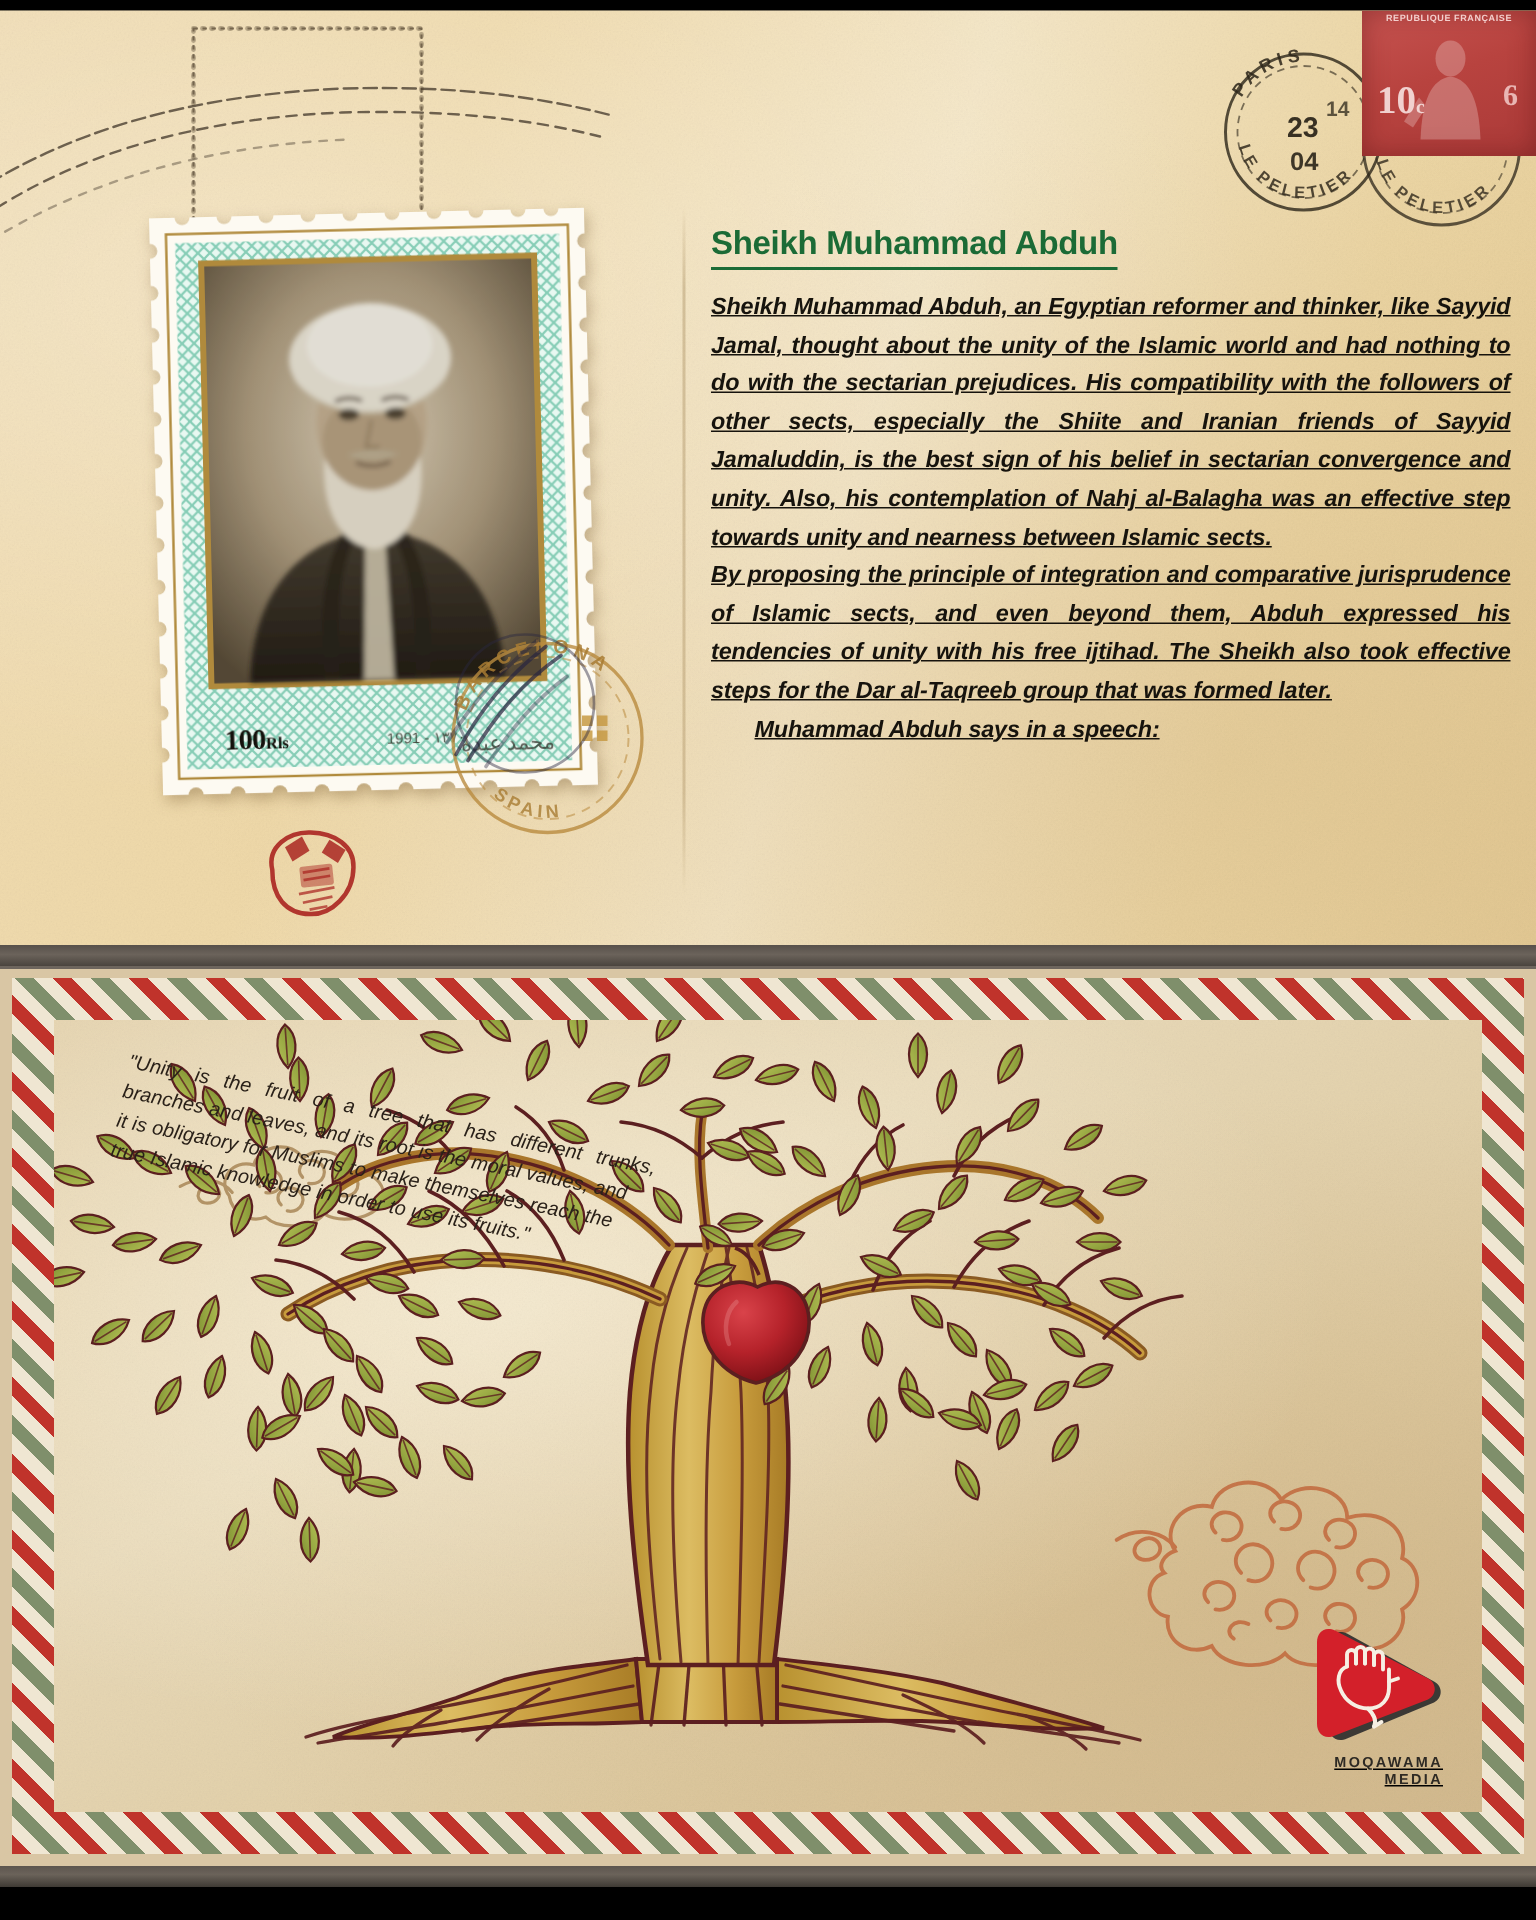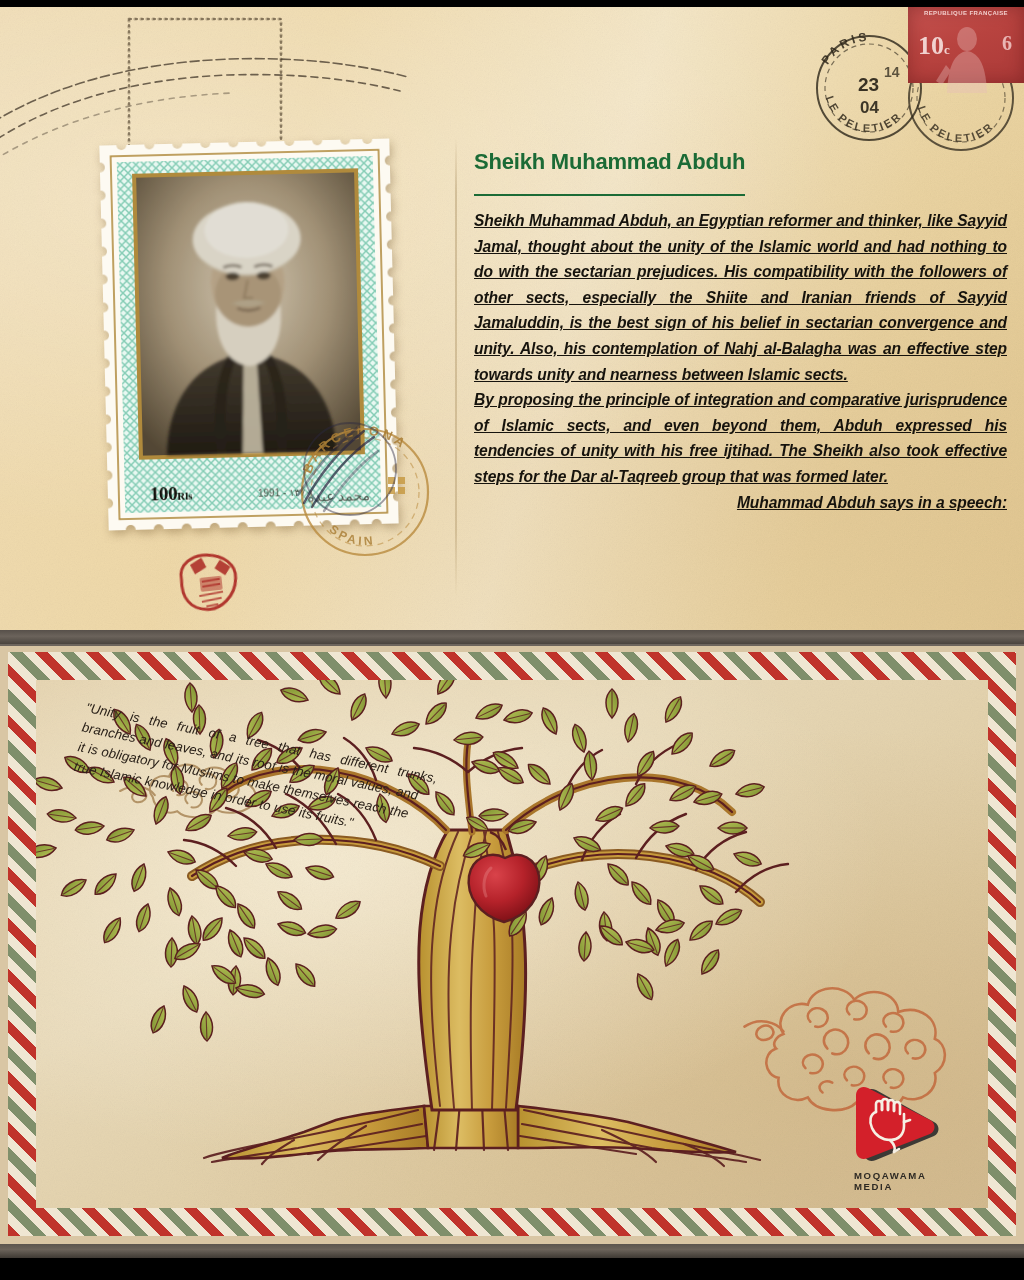--- a/index.html
+++ b/index.html
@@ -34,40 +34,40 @@
   .stamp-arabic{position:absolute;right:28px;bottom:20px;font:400 14px "Liberation Serif",serif;color:#2b2720;opacity:.72;}
 
   
   .pm{position:absolute;border-radius:50%;}
   .pm-paris1{left:806px;top:18px;width:126px;height:126px;}
   .pm-paris2{left:898px;top:28px;width:126px;height:126px;}
   .pm-barcelona{left:288px;top:408px;width:154px;height:154px;}
   .pm-onstamp{left:290px;top:400px;width:120px;height:120px;}
 
   
-  .fr-stamp{position:absolute;left:908px;top:0px;width:116px;height:76px;
+  .fr-stamp{position:absolute;left:908px;top:0px;width:116px;height:97px;
     background:linear-gradient(160deg,#c65350 0%,#b8433f 45%,#ab3a38 100%);
     box-shadow:inset 0 0 18px rgba(90,20,20,.45);}
   .fr-top{position:absolute;top:3px;left:0;right:0;text-align:center;
     font:700 6px "Liberation Sans",sans-serif;color:#f3cfcd;letter-spacing:.4px;}
   .fr-val{position:absolute;left:10px;bottom:22px;font:700 26px "Liberation Serif",serif;color:#f6dedc;opacity:.92;}
   .fr-val small{font-size:13px;}
   .fr-6{position:absolute;right:12px;bottom:28px;font:700 20px "Liberation Serif",serif;color:#f3cbc9;opacity:.85;}
   .fr-fig{position:absolute;left:26px;top:14px;width:66px;height:74px;opacity:.5;}
 
   
   .wax{position:absolute;left:170px;top:540px;width:78px;height:72px;transform:rotate(-6deg);}
 
   
   .textcol{position:absolute;left:474px;top:142px;width:533px;}
   .title{font:700 22px "Liberation Sans",sans-serif;color:#1b6b36;letter-spacing:-.2px;
-    padding-bottom:19px;display:inline-block;border-bottom:2.5px solid #1b6b36;margin:0 0 12px 0;text-align:center;}
+    padding-bottom:3px;display:inline-block;border-bottom:2.5px solid #1b6b36;margin:0 0 12px 0;text-align:center;}
   .para{font:italic 700 15.6px/25.6px "Liberation Sans",sans-serif;color:#16130d;
     text-align:justify;margin:0;letter-spacing:-.1px;text-decoration:underline;}
-  .para.last{text-align:right;}
+  .para.last{text-align:left;margin-left:29px;}
 
   
   .sep{position:absolute;left:0;top:630px;width:1024px;height:14px;
     background:linear-gradient(180deg,#57504a 0%,#6b635b 45%,#4a443e 100%);}
 
   
   .bot-panel{position:absolute;left:0;top:644px;width:1024px;height:600px;
     background:linear-gradient(180deg,#6d655d 0%,#6d655d 2px,#d9c6a4 2px,#d9c6a4 100%);
     overflow:hidden;}
   .airmail{position:absolute;left:8px;top:8px;right:8px;bottom:8px;
@@ -86,21 +86,21 @@
   .quote{position:absolute;left:52px;top:18px;width:430px;
     transform:rotate(11.5deg);transform-origin:0 0;
     font:italic 400 13.2px/20px "Liberation Sans",sans-serif;color:#2a2119;
     text-align:justify;letter-spacing:.1px;}
   .quote .l1{word-spacing:6px;}
 
   
   .art{position:absolute;left:0;top:0;width:968px;height:544px;}
 
   
-  .logo{position:absolute;right:26px;bottom:16px;width:108px;text-align:left;}
+  .logo{position:absolute;right:26px;bottom:16px;width:108px;text-align:right;text-decoration:underline;}
   .logo-mark{width:86px;height:78px;margin:0 auto;}
   .logo-text{margin-top:2px;font:700 9.6px "Liberation Sans",sans-serif;color:#2e2a24;letter-spacing:1.6px;}
 
   
   .bot-gray{position:absolute;left:0;top:1244px;width:1024px;height:14px;
     background:linear-gradient(180deg,#5c554e 0%,#6b635a 40%,#3f3a34 100%);}
   .bot-black{position:absolute;left:0;top:1258px;width:1024px;height:22px;background:#000;}
   .top-black{position:absolute;left:0;top:0;width:1024px;height:7px;background:#000;}
 </style>
 </head>

